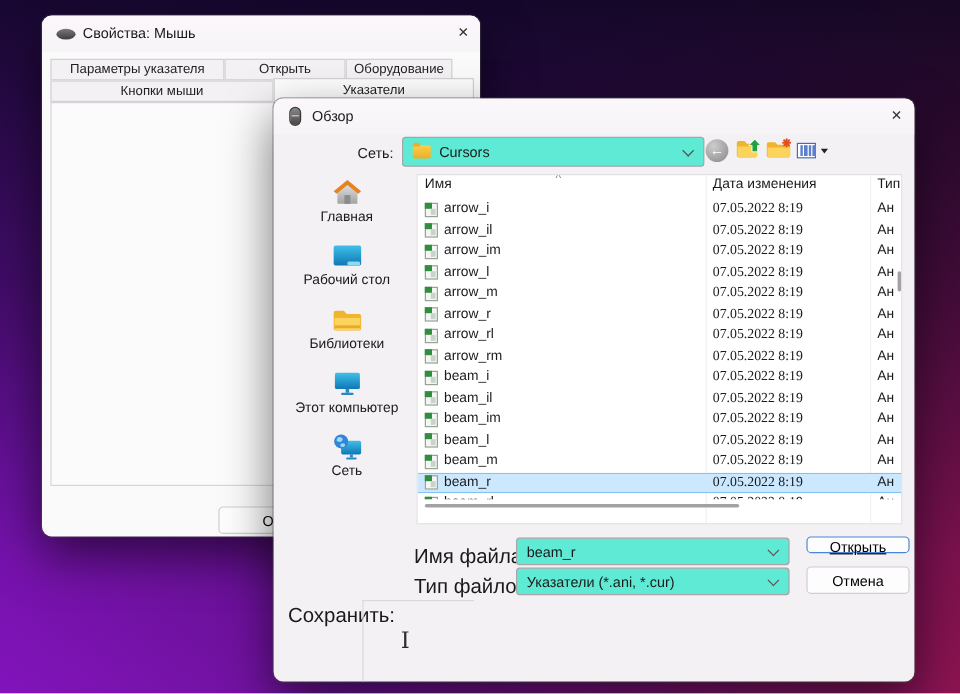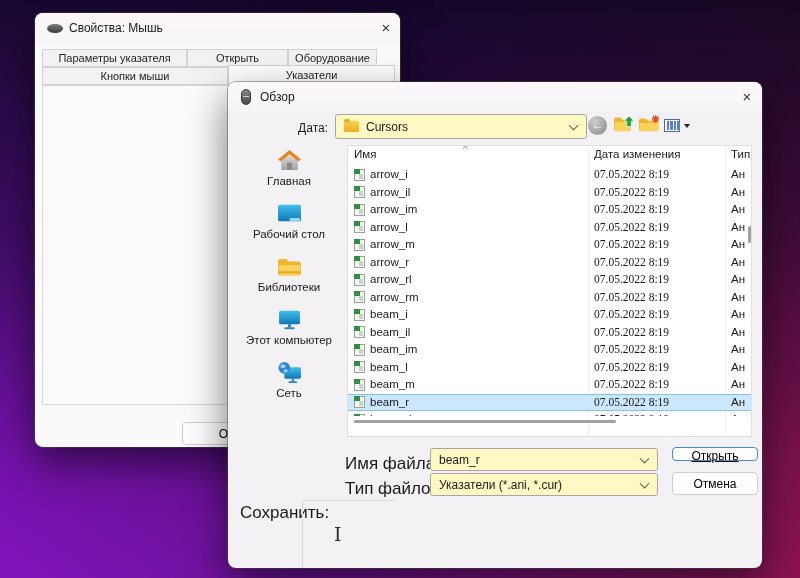--- a/index.html
+++ b/index.html
@@ -21,21 +21,21 @@
   #mouseWin{left:35px;top:13px;width:365px;height:434px;background:#fbfafb;}
   .mouse-h-icon{position:absolute;left:12px;top:11px;width:16px;height:9px;border-radius:50%;
     background:linear-gradient(#7a7a7a,#3c3c3c);}
   .tab{position:absolute;height:18px;box-sizing:border-box;border:1px solid #d4d1d4;background:#f3f1f3;
     font-size:11px;text-align:center;line-height:17px;color:#1f1f1f;}
   .tab.active{background:#fdfdfd;border-bottom:none;height:20px;z-index:3;line-height:19px;}
   .tabpane{position:absolute;left:7px;top:72px;width:351px;height:320px;background:#fcfbfc;
     border:1px solid #d8d5d8;box-sizing:border-box;z-index:2;}
   .groupbox{position:absolute;left:13px;top:83px;width:330px;height:80px;border:1px solid #dcd9dc;border-radius:3px;}
   .groupbox-legend{position:absolute;left:10px;top:-8px;background:#fcfbfc;padding:0 5px;font-size:12px;}
-  .combo{position:absolute;box-sizing:border-box;background:#fef9c3;border:1px solid #9a989a;border-radius:3px;
+  .combo{position:absolute;box-sizing:border-box;background:#5eead4;border:1px solid #9a989a;border-radius:3px;
     font-size:12px;display:flex;align-items:center;padding:0 8px;}
   .combo .chev{position:absolute;right:9px;top:50%;width:6px;height:6px;border-right:1.4px solid #555;
     border-bottom:1.4px solid #555;transform:translateY(-70%) rotate(45deg);}
   .btn{position:absolute;box-sizing:border-box;background:#fdfdfd;border:1px solid #d0cdd0;border-radius:4px;
     font-size:12px;text-align:center;}
   .btn.primary{border:1.5px solid #4a86d8;}
   .plain-label{position:absolute;font-size:17px;color:#1a1a1a;}
   .pointer-list{position:absolute;left:13px;top:189px;width:330px;height:157px;background:#fff;
     border:1px solid #8f8d8f;box-sizing:border-box;overflow:hidden;}
   .pointer-item{height:31px;line-height:31px;padding-left:10px;font-size:12px;}
@@ -132,21 +132,21 @@
     <button class="btn" style="left:147px;top:409px;width:90px;height:23px;">ОК</button>
   </div>
 
   <div class="window" id="browseWin">
     <div class="titlebar">
       <span class="mouse-v-icon"></span>
       <span class="title-text" style="left:32px;">Обзор</span>
       <span class="close-x" style="left:508px;">×</span>
     </div>
 
-    <span class="toolbar-label">Дата:</span>
+    <span class="toolbar-label">Сеть:</span>
     <div class="combo" id="folderCombo">
       <span class="mini-folder"></span>
       <span>Cursors</span>
       <span class="chev"></span>
     </div>
     <span class="navbtn" style="left:360px;top:34px;">
       <span class="back-circle">←</span>
     </span>
     <span class="navbtn" style="left:385px;top:33px;">
       <svg class="tbfold" viewBox="0 0 22 18">

